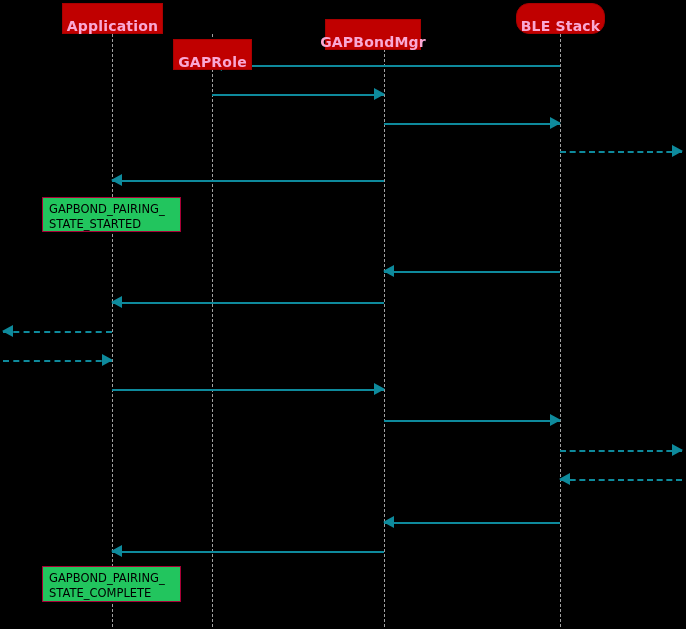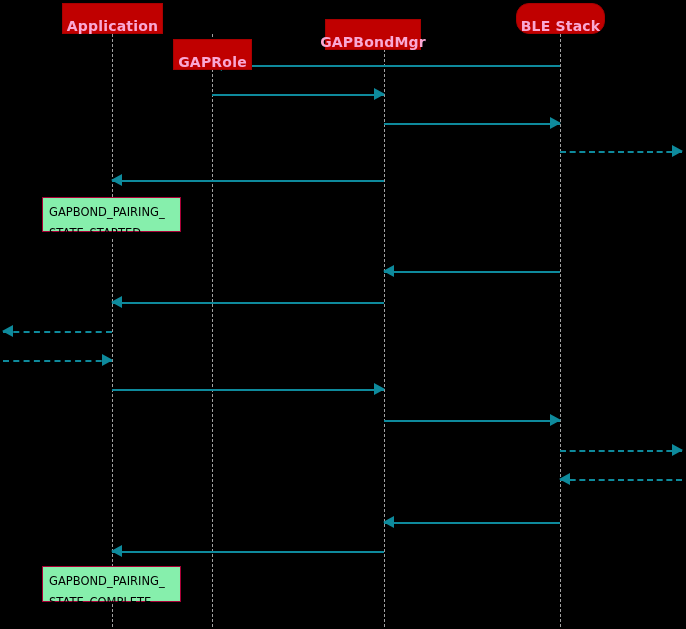--- a/index.html
+++ b/index.html
@@ -72,26 +72,26 @@
     border-left: 11px solid #0E8A9C;
   }
   .msg.to-left .head {
     left: -1px;
     border-right: 11px solid #0E8A9C;
   }
   
   .note {
     position: absolute;
     box-sizing: border-box;
-    background: #86efac;
+    background: #22c55e;
     border: 1px solid #A80036;
     color: #000000;
     font-family: "DejaVu Sans", sans-serif;
     font-size: 11.5px;
-    line-height: 21px;
+    line-height: 15px;
     padding: 4px 5px 4px 6px;
     white-space: pre-line;
     z-index: 6;
   }
 </style>
 </head>
 <body>
 
 <div id="canvas">
 

